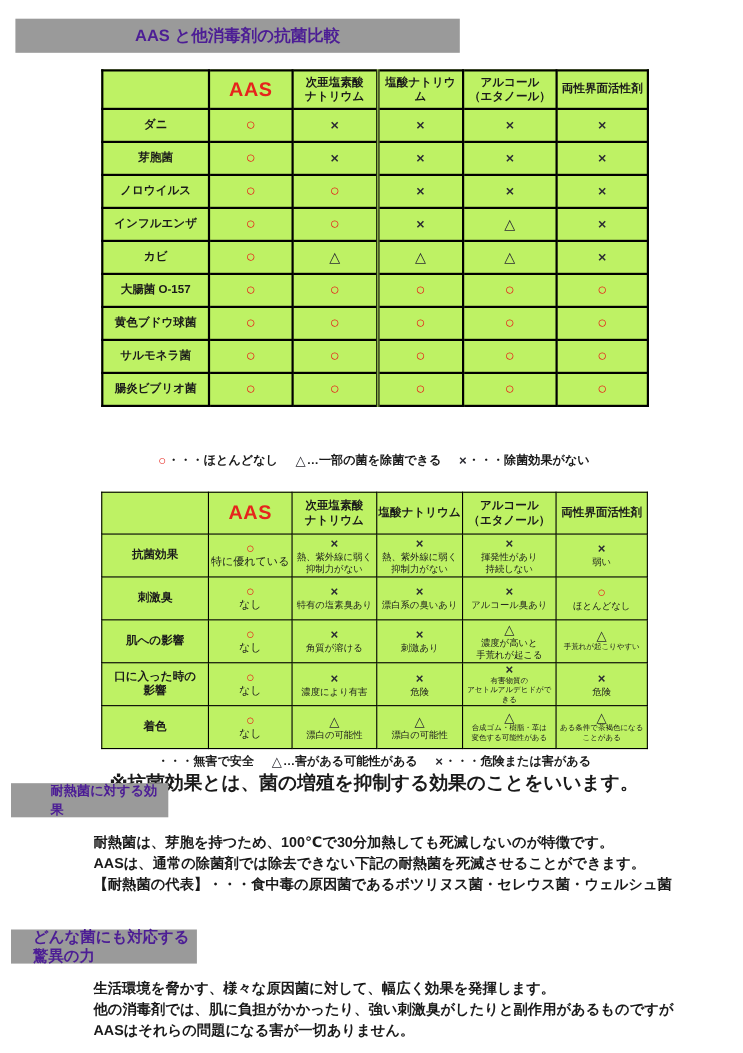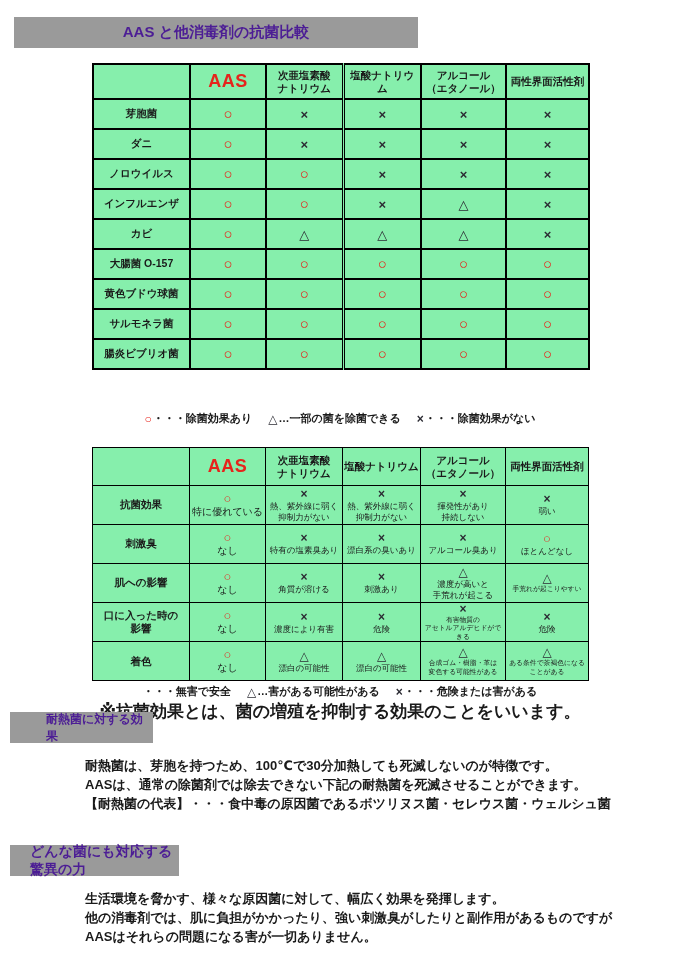--- a/index.html
+++ b/index.html
@@ -16,21 +16,21 @@
     overflow:hidden;
   }
   .banner{
     position:absolute;background:var(--gray);color:#4c1d95;font-weight:bold;
     display:flex;align-items:center;box-sizing:border-box;
   }
   #banner-title{left:14px;top:17px;width:404px;height:31px;font-size:15px;justify-content:center;}
   #banner-heat{left:10px;top:712px;width:143px;height:31px;font-size:12px;padding-left:36px;}
   #banner-power{left:10px;top:845px;width:169px;height:31px;font-size:14px;padding-left:20px;}
 
-  table{border-collapse:collapse;table-layout:fixed;position:absolute;background:#86efac;}
+  table{border-collapse:collapse;table-layout:fixed;position:absolute;background:#bef264;}
   #table1{left:92px;top:63px;width:496px;}
   #table2{left:92px;top:447px;width:496px;}
   col.c0{width:97px;} col.c1{width:76px;} col.c2{width:77px;}
   col.c3{width:78px;} col.c4{width:85px;} col.c5{width:83px;}
 
   #table1 th,#table1 td{border:2px solid var(--line);}
   #table1 tr>*:nth-child(4){border-left:3px double var(--line);}
   #table2 th,#table2 td{border:1.5px solid var(--line);}
 
   th,td{text-align:center;vertical-align:middle;padding:0 1px;box-sizing:border-box;}
@@ -89,29 +89,29 @@
           <th></th>
           <th class="aas">AAS</th>
           <th>次亜塩素酸<br>ナトリウム</th>
           <th>塩酸ナトリウム</th>
           <th>アルコール<br>（エタノール）</th>
           <th>両性界面活性剤</th>
         </tr>
       </thead>
     <tbody id="t1-body">
         <tr>
+          <td class="rowlabel">ダニ</td>
+          <td><span class="mark mk-circle">○</span></td>
+          <td><span class="mark mk-cross">×</span></td>
+          <td><span class="mark mk-cross">×</span></td>
+          <td><span class="mark mk-cross">×</span></td>
+          <td><span class="mark mk-cross">×</span></td>
+        </tr>
+        <tr>
           <td class="rowlabel">芽胞菌</td>
-          <td><span class="mark mk-circle">○</span></td>
-          <td><span class="mark mk-cross">×</span></td>
-          <td><span class="mark mk-cross">×</span></td>
-          <td><span class="mark mk-cross">×</span></td>
-          <td><span class="mark mk-cross">×</span></td>
-        </tr>
-        <tr>
-          <td class="rowlabel">ダニ</td>
           <td><span class="mark mk-circle">○</span></td>
           <td><span class="mark mk-cross">×</span></td>
           <td><span class="mark mk-cross">×</span></td>
           <td><span class="mark mk-cross">×</span></td>
           <td><span class="mark mk-cross">×</span></td>
         </tr>
         <tr>
           <td class="rowlabel">ノロウイルス</td>
           <td><span class="mark mk-circle">○</span></td>
           <td><span class="mark mk-circle">○</span></td>
@@ -163,21 +163,21 @@
           <td class="rowlabel">腸炎ビブリオ菌</td>
           <td><span class="mark mk-circle">○</span></td>
           <td><span class="mark mk-circle">○</span></td>
           <td><span class="mark mk-circle">○</span></td>
           <td><span class="mark mk-circle">○</span></td>
           <td><span class="mark mk-circle">○</span></td>
         </tr>
       </tbody>
   </table>
 
-  <div class="legend" id="legend1"><span class="lg-part"><span class="mark mk-circle">○</span><span>・・・除菌効果あり</span></span><span class="lg-part"><span class="mark mk-triangle">△</span><span>…一部の菌を除菌できる</span></span><span class="lg-part"><span class="mark mk-cross">×</span><span>・・・除菌効果がない</span></span></div>
+  <div class="legend" id="legend1"><span class="lg-part"><span class="mark mk-circle">○</span><span>・・・ほとんどなし</span></span><span class="lg-part"><span class="mark mk-triangle">△</span><span>…一部の菌を除菌できる</span></span><span class="lg-part"><span class="mark mk-cross">×</span><span>・・・除菌効果がない</span></span></div>
 
   <table id="table2">
     <colgroup>
       <col class="c0">
         <col class="c1">
         <col class="c2">
         <col class="c3">
         <col class="c4">
         <col class="c5">
     </colgroup>

